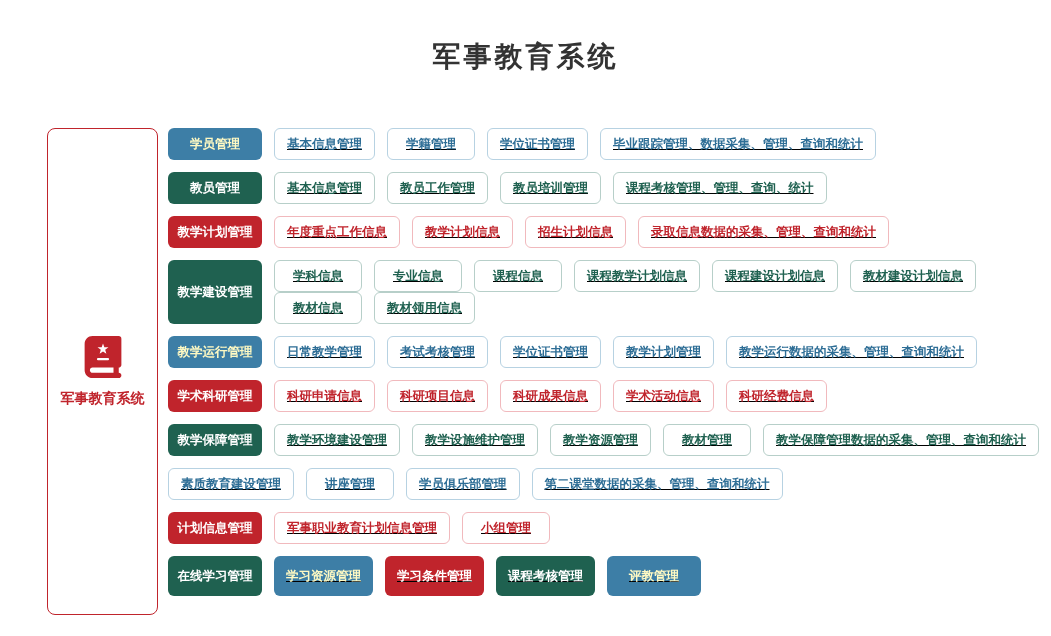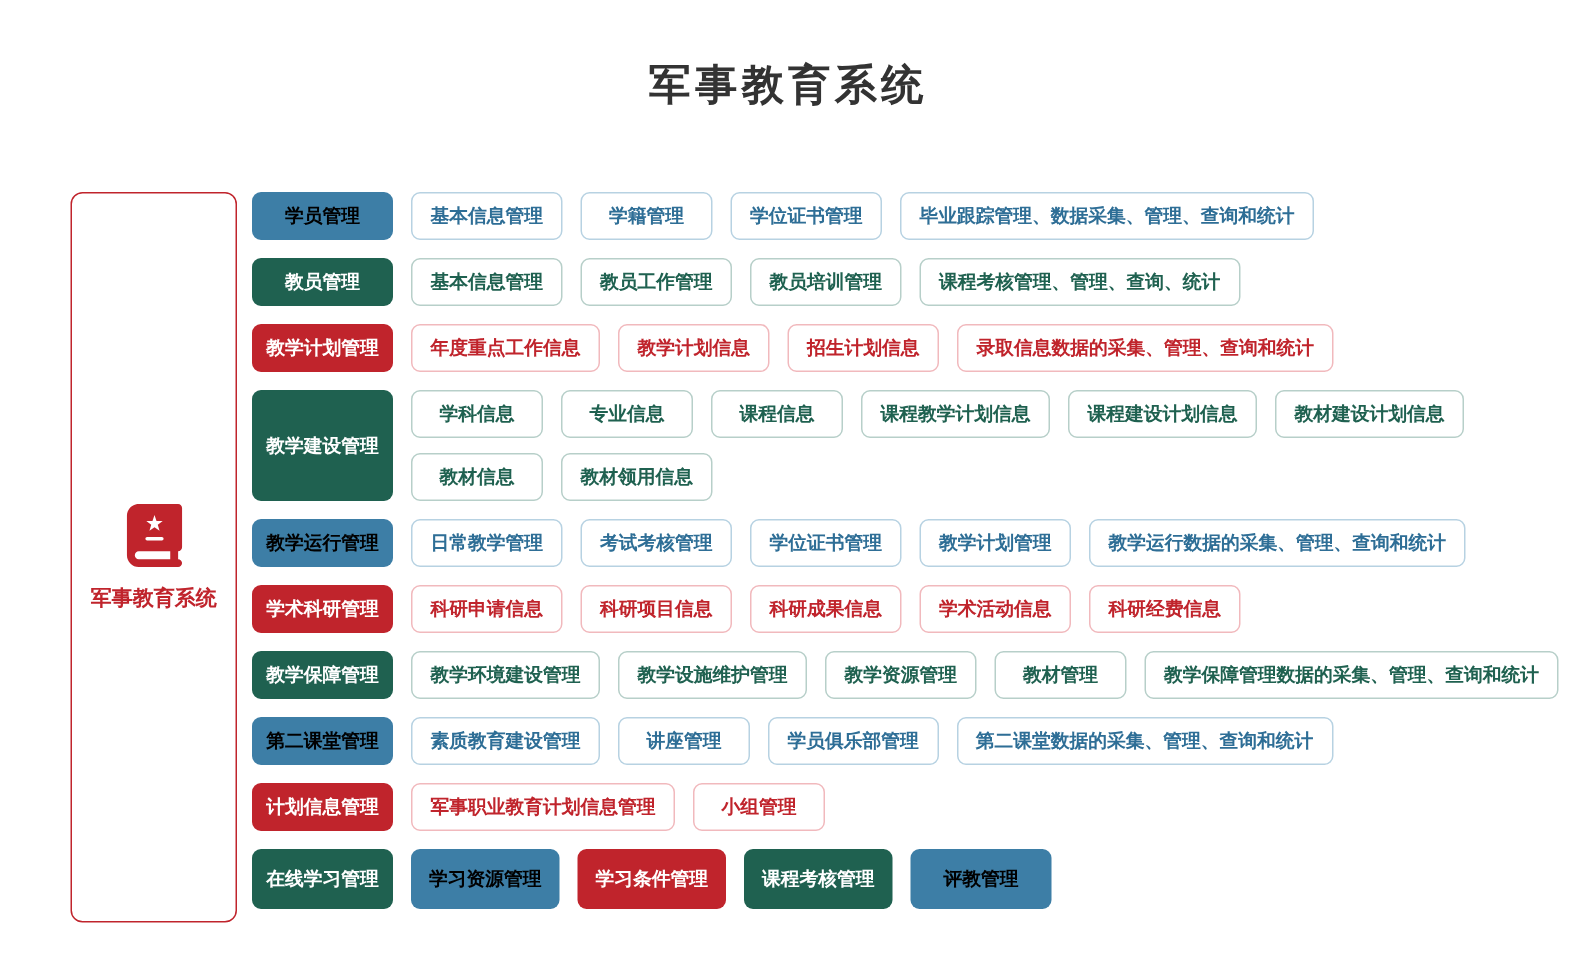--- a/index.html
+++ b/index.html
@@ -28,22 +28,22 @@
     display:flex;flex-direction:column;gap:12px;
   }
   .row{display:flex;gap:12px;align-items:stretch;}
   .btn{
     display:flex;align-items:center;justify-content:center;
     height:32px;box-sizing:border-box;border-radius:6px;
     font-size:12.5px;font-weight:700;padding:0 12px;min-width:88px;
     white-space:nowrap;cursor:pointer;
   }
   .cat{width:94px;min-width:94px;height:auto;min-height:32px;color:#fff;padding:0 4px;}
-  .row-items{flex:1;display:flex;flex-wrap:wrap;gap:10px 12px;align-content:flex-start;}
-  .fill-blue{background:var(--blue);color:#000000;text-align:right;}
+  .row-items{flex:1;display:flex;flex-wrap:wrap;gap:0 12px;align-content:flex-start;text-decoration:underline;}
+  .fill-blue{background:var(--blue);color:#fef9c3;text-align:right;}
   .fill-green{background:var(--green);color:#fff;}
   .fill-red{background:var(--red);color:#fff;}
   .outline-blue{background:#fff;border:1px solid var(--blue-light);color:var(--blue-text);}
   .outline-green{background:#fff;border:1px solid var(--green-light);color:var(--green);}
   .outline-red{background:#fff;border:1px solid var(--red-light);color:var(--red);}
   .row.tall .btn{height:40px;min-width:94px;}
   .row.tall .cat{min-height:40px;}
 </style>
 </head>
 <body>
@@ -135,21 +135,20 @@
     <div class="row-items">
           <div class="btn outline-green">教学环境建设管理</div>
           <div class="btn outline-green">教学设施维护管理</div>
           <div class="btn outline-green">教学资源管理</div>
           <div class="btn outline-green">教材管理</div>
           <div class="btn outline-green">教学保障管理数据的采集、管理、查询和统计</div>
         </div>
   </div>
 
   <div class="row">
-    <div class="btn cat fill-blue">第二课堂管理</div>
     <div class="row-items">
           <div class="btn outline-blue">素质教育建设管理</div>
           <div class="btn outline-blue">讲座管理</div>
           <div class="btn outline-blue">学员俱乐部管理</div>
           <div class="btn outline-blue">第二课堂数据的采集、管理、查询和统计</div>
         </div>
   </div>
 
   <div class="row">
     <div class="btn cat fill-red">计划信息管理</div>

